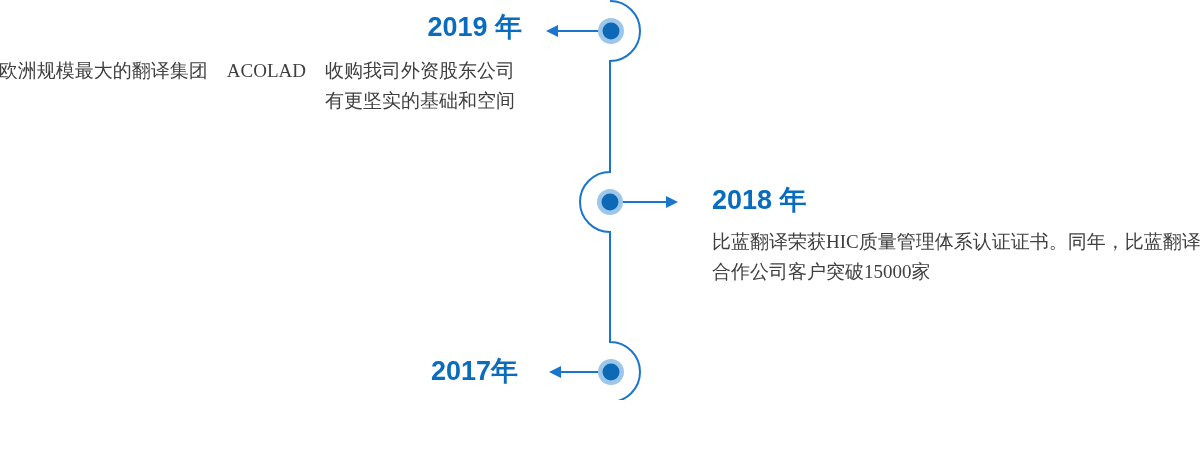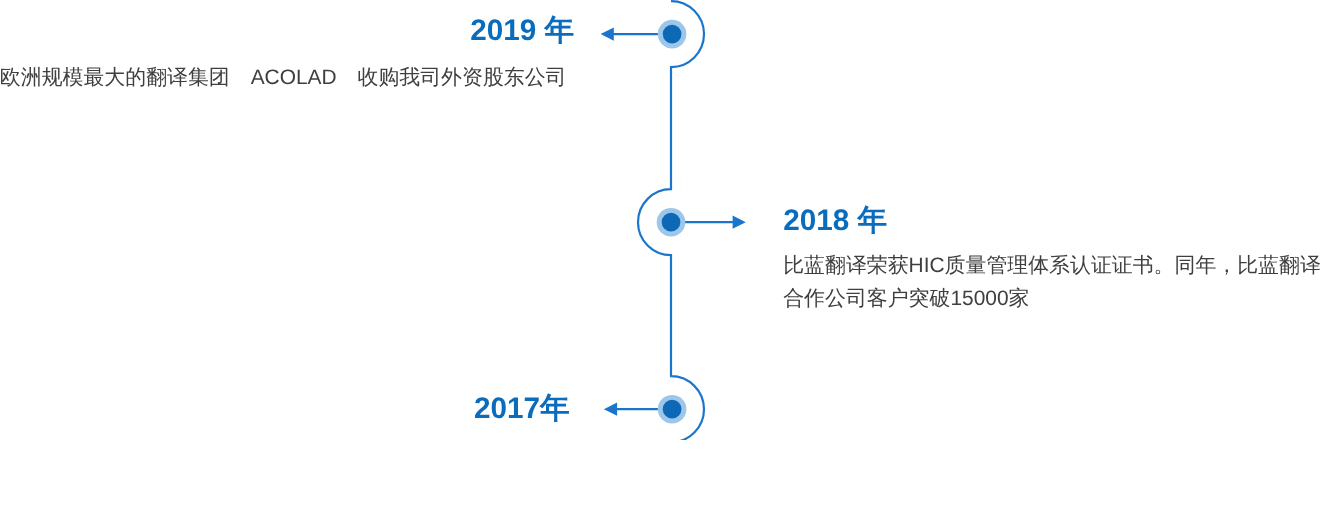--- a/index.html
+++ b/index.html
@@ -33,20 +33,21 @@
     color: var(--c-year, #0a6cbd);
     line-height: 30px;
     white-space: nowrap;
   }
   .milestone-body {
     position: absolute;
     font-size: 19px;
     color: var(--c-text, #3f3f3f);
     line-height: 30px;
     white-space: nowrap;
+    font-family: Liberation Serif, serif;
   }
   .align-right { text-align: right; }
   .align-left  { text-align: left; }
 
   .y2019-year { top: 12px;  right: 678px; }
   .y2019-body { top: 56px;  right: 685px; }
   .y2018-year { top: 185px; left: 712px; }
   .y2018-body { top: 227px; left: 712px; }
   .y2017-year { top: 356px; right: 682px; margin-left: 12px; }
   .y2017-body { top: 395px; right: 685px; line-height: 31px; }
@@ -91,20 +92,21 @@
     </g>
     <g>
       <circle class="node-halo" cx="611" cy="372" r="13"></circle>
       <circle class="node-core" cx="611" cy="372" r="8.5"></circle>
     </g>
   </svg>
 
   <div class="year-label y2019-year align-right">2019 年</div>
   <div class="milestone-body y2019-body align-right">
     <div>欧洲规模最大的翻译集团　ACOLAD　收购我司外资股东公司</div>
+    <div>有更坚实的基础和空间</div>
   </div>
 
   <div class="year-label y2018-year align-left">2018 年</div>
   <div class="milestone-body y2018-body align-left">
     <div>比蓝翻译荣获HIC质量管理体系认证证书。同年，比蓝翻译</div>
     <div>合作公司客户突破15000家</div>
   </div>
 
   <div class="year-label y2017-year align-right">2017年</div>
 

